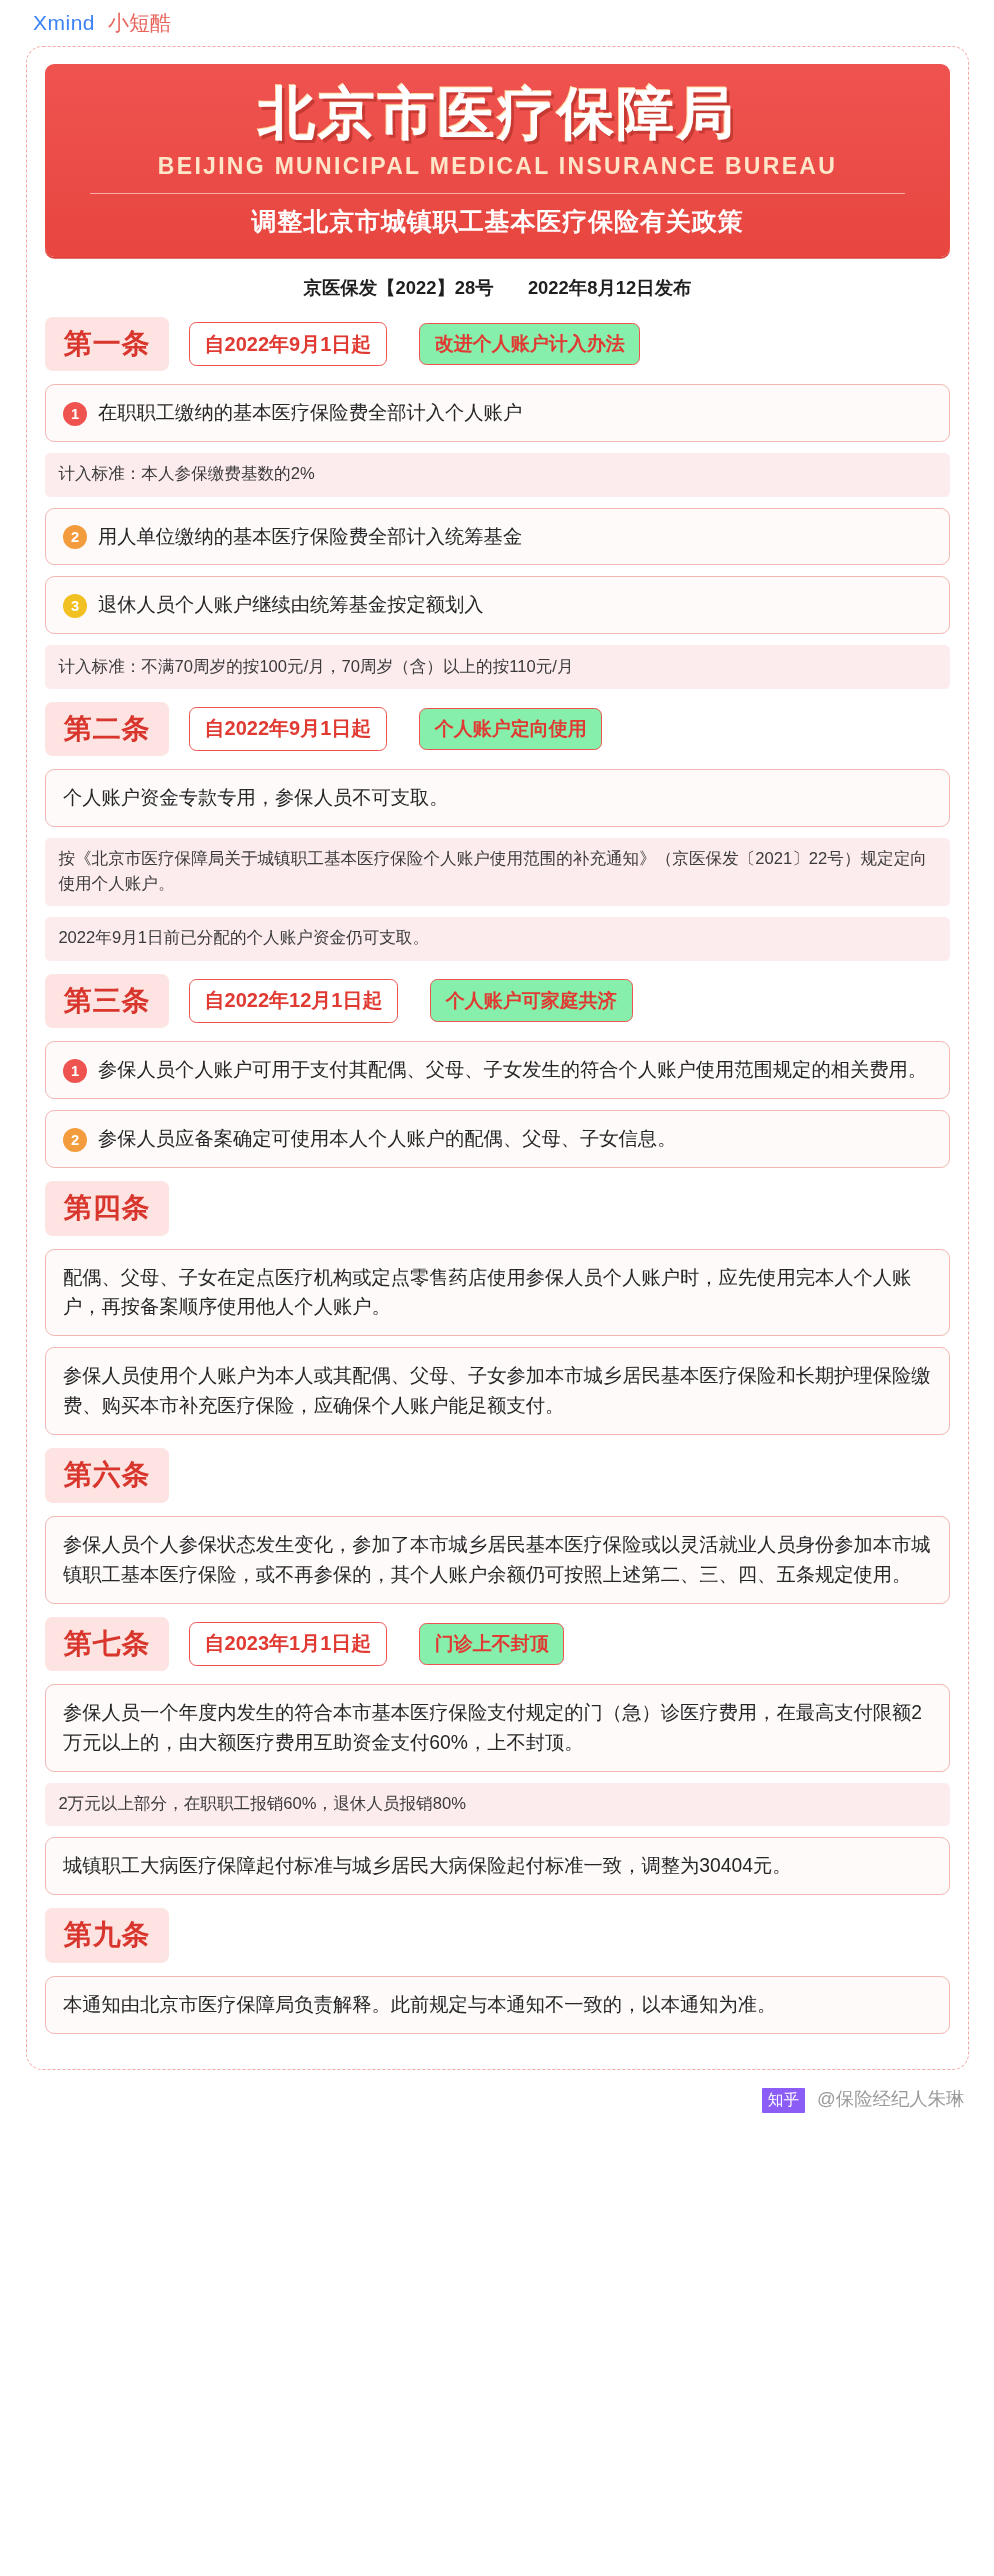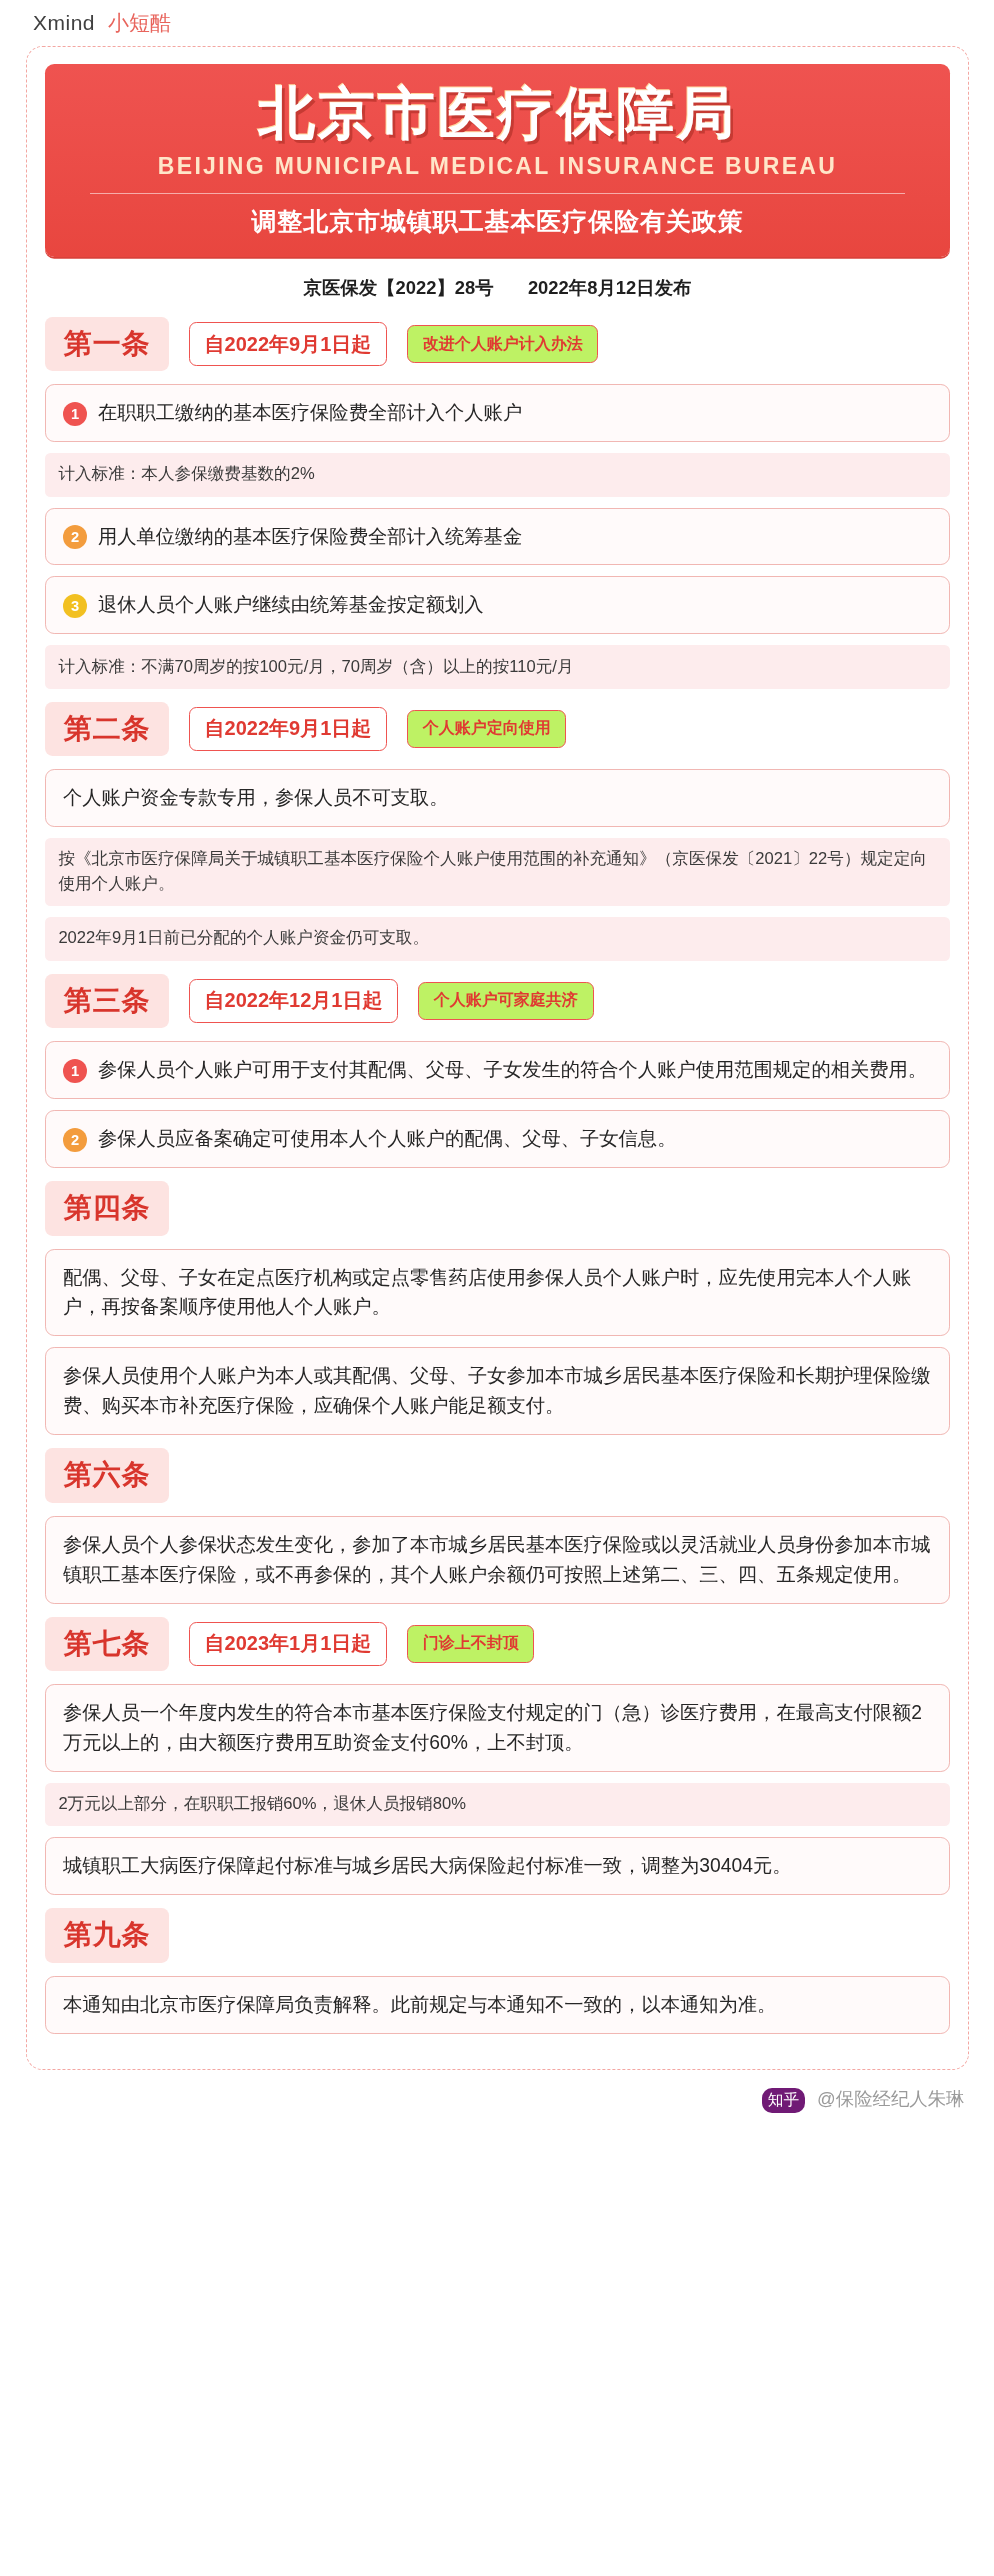--- a/index.html
+++ b/index.html
@@ -15,21 +15,21 @@
     position: relative;
   }
   .topbar {
     height: 46px;
     display: flex;
     align-items: center;
     padding-left: 33px;
     gap: 13px;
   }
   .topbar .brand {
-    color: #404040;
+    color: #3b82f6;
     font-size: 21px;
     letter-spacing: 0.5px;
   }
   .topbar .sub {
     color: #e8645c;
     font-size: 21px;
   }
   .page {
     margin: 0 26px 0 26px;
     border: 1.8px dashed #f3a7a2;
@@ -103,24 +103,25 @@
     font-weight: bold;
     font-size: 20px;
     border-radius: 7.4px;
     padding: 7.4px 14.7px;
     background: #fff;
   }
   .tag-topic {
     border: 1.8px solid #ef5350;
     color: #e03a32;
     font-weight: bold;
-    font-size: 16px;
+    font-size: 19px;
     border-radius: 7.4px;
     padding: 7.4px 14.7px;
-    background: #bef264;
+    background: #86efac;
+    margin-left: 12px;
   }
   .card {
     border: 1.4px solid #f1b7b3;
     border-radius: 9.2px;
     background: #fffafa;
     padding: 13px 16.6px;
     font-size: 19.3px;
     line-height: 1.55;
     color: #262626;
     margin: 11px 0;
@@ -156,23 +157,23 @@
   .card .txt { flex: 1; }
   .footer {
     margin-top: 16.6px;
     text-align: right;
     padding-right: 29.5px;
     font-size: 18.4px;
     color: #9a9a9a;
   }
   .footer .zh-logo {
     display: inline-block;
-    background: #701a75;
+    background: #8b5cf6;
     color: #ffffff;
-    border-radius: 10px;
+    border-radius: 1px;
     font-size: 15.7px;
     padding: 1.8px 5.5px;
     margin-right: 7.4px;
     vertical-align: middle;
   }
 </style>
 </head>
 <body>
 
 <div class="topbar">

